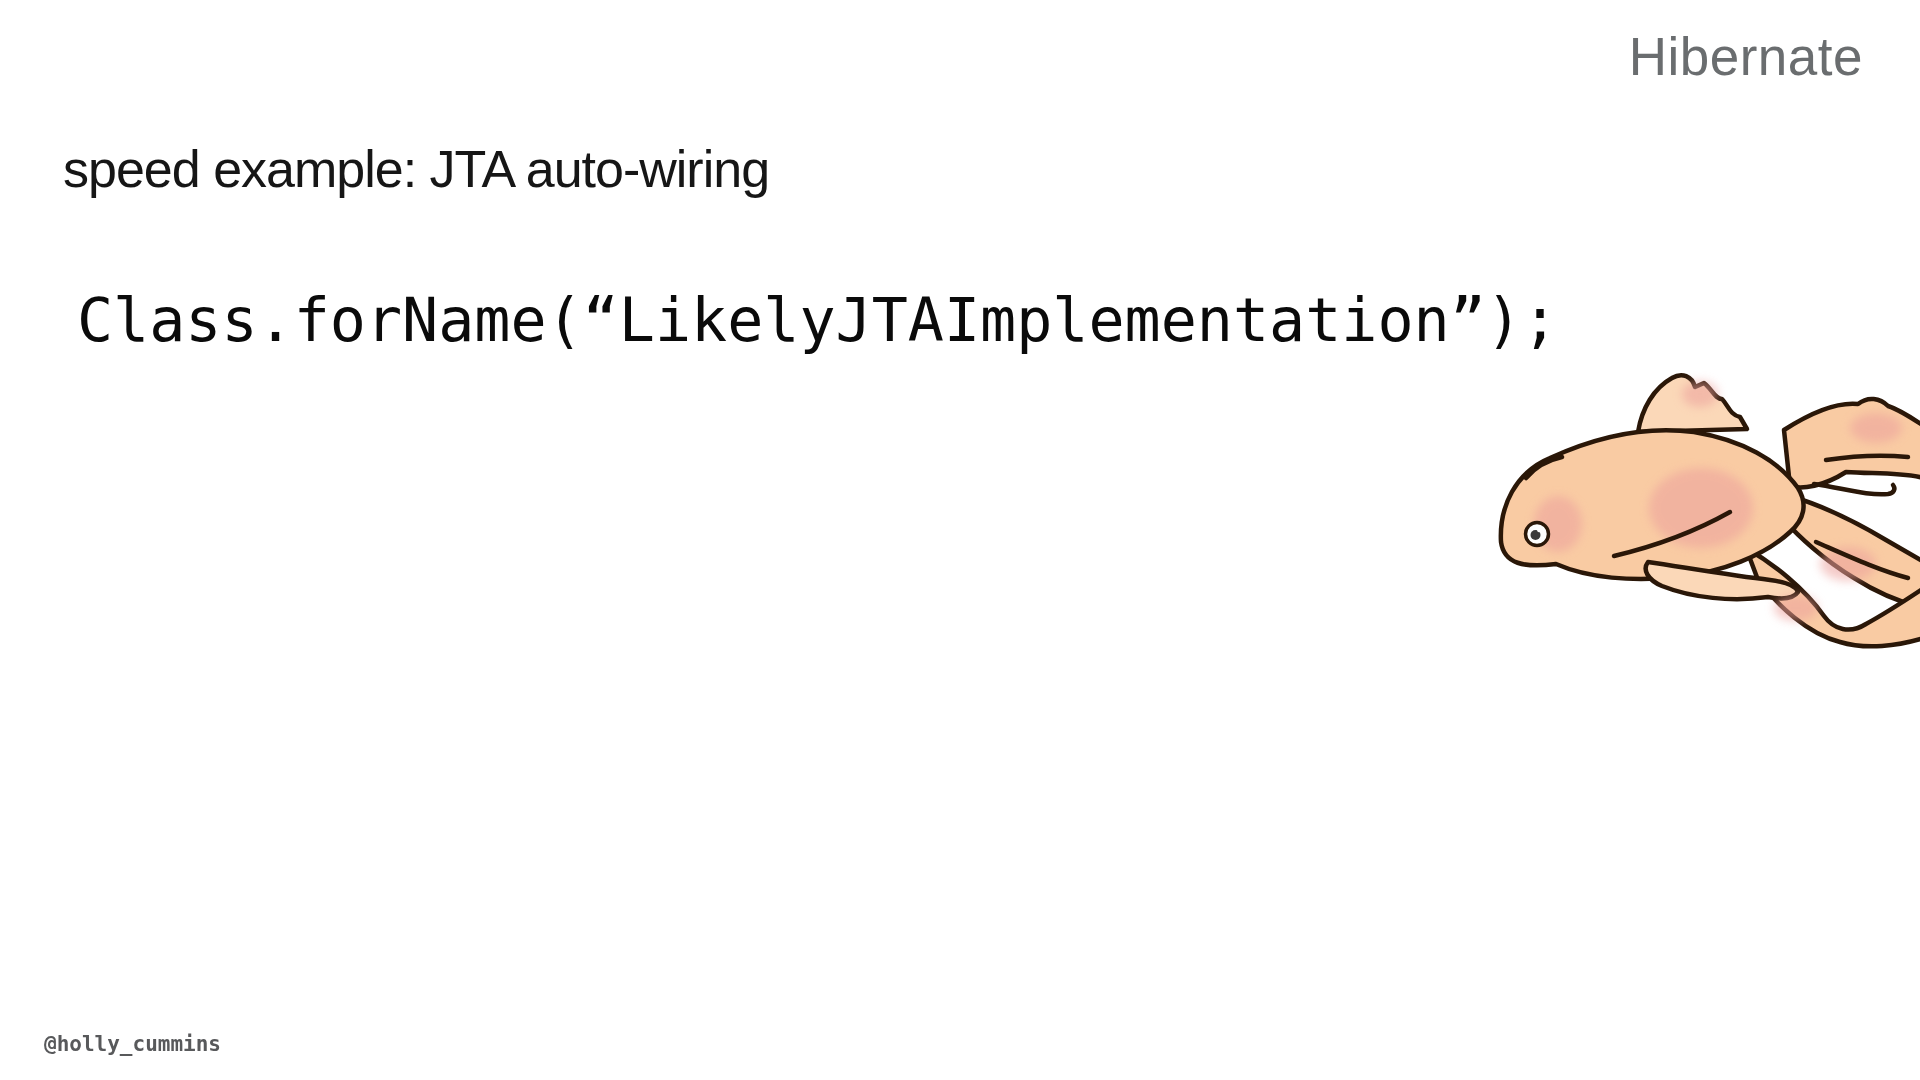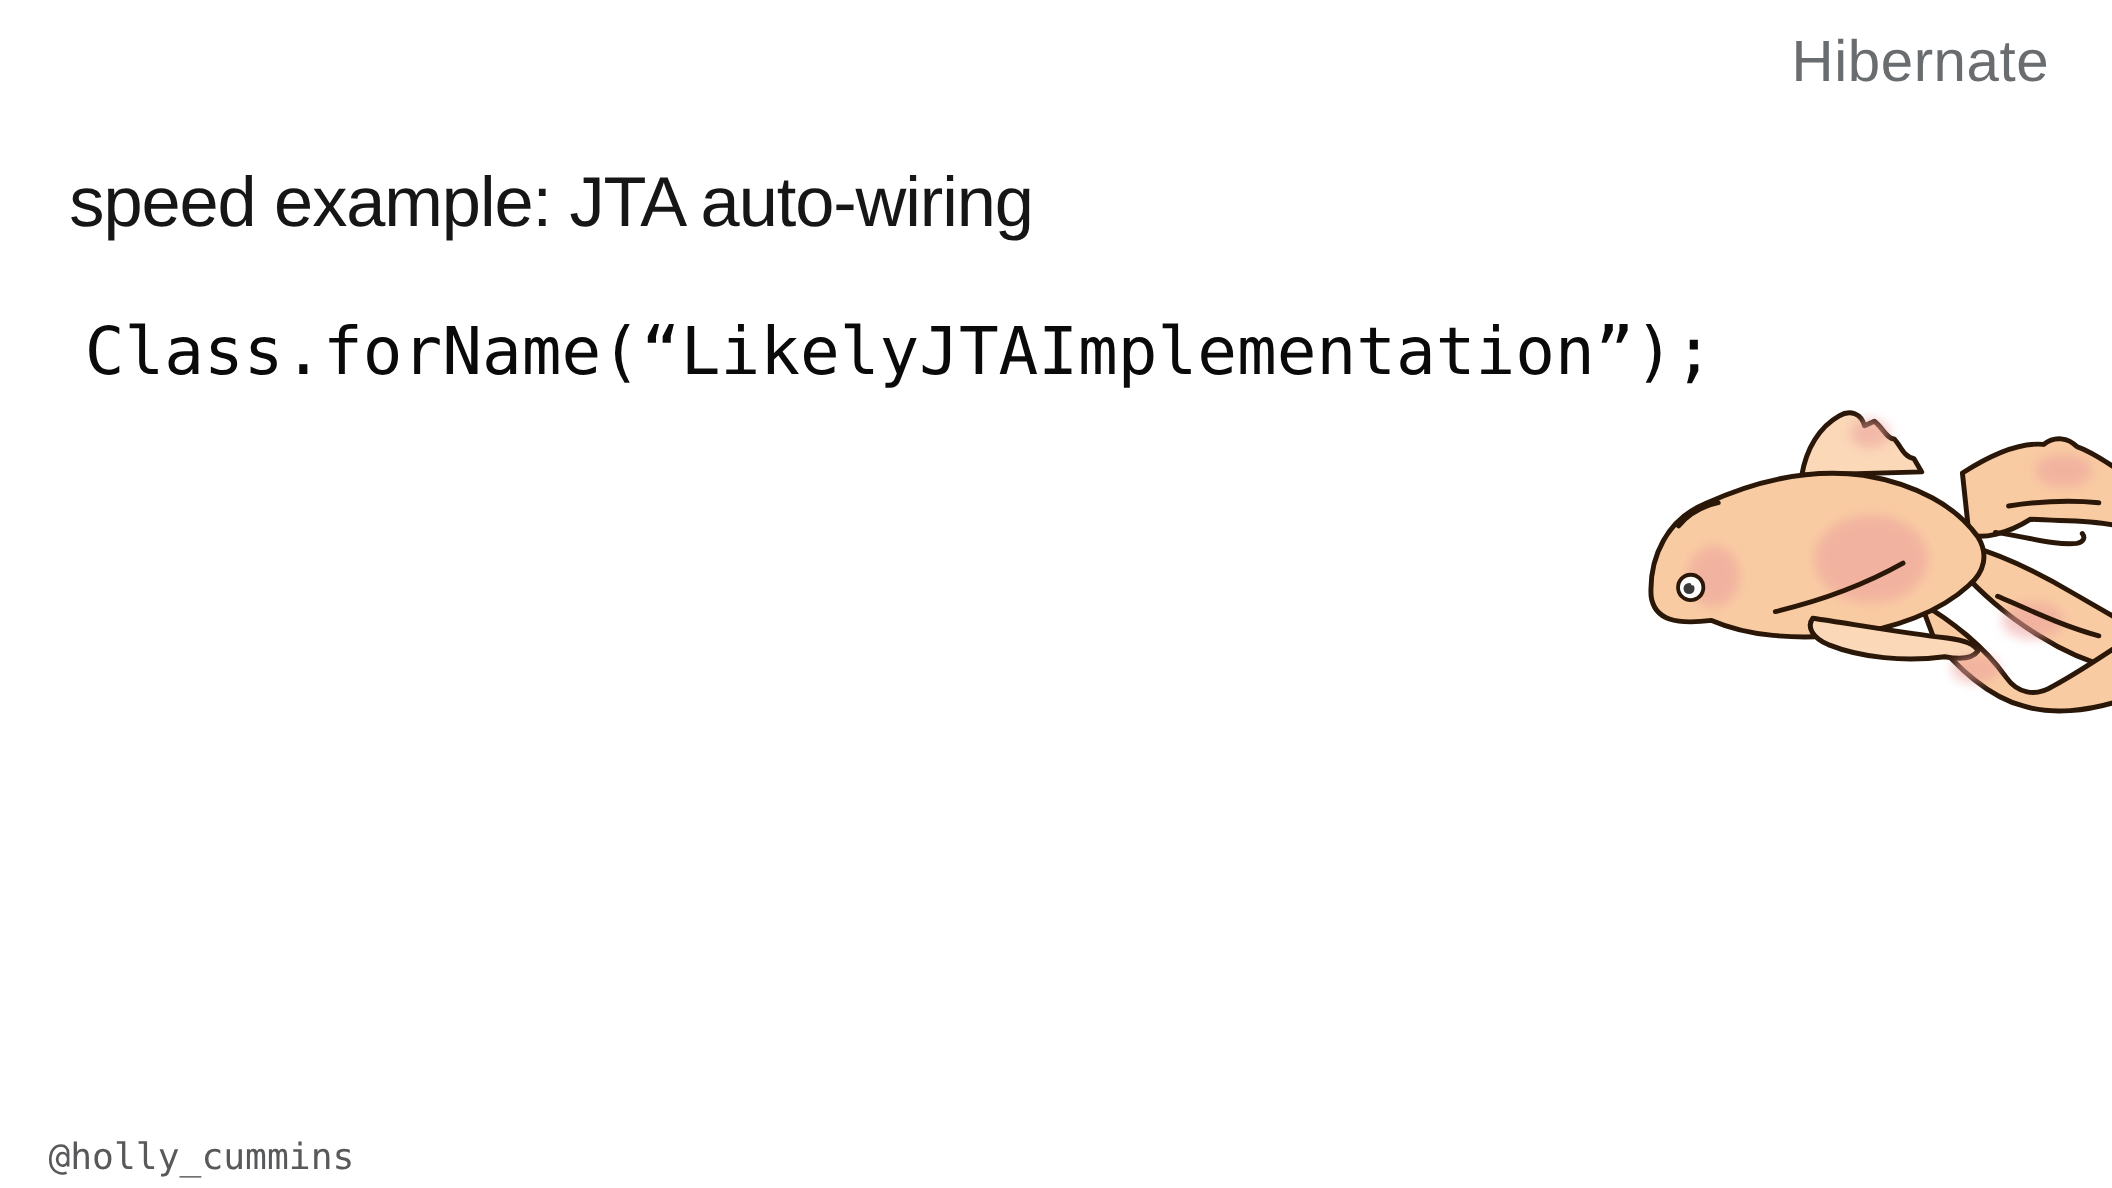--- a/index.html
+++ b/index.html
@@ -17,21 +17,21 @@
     right: 57px;
     font-size: 53px;
     font-weight: 300;
     letter-spacing: 0.5px;
     color: var(--color-brand, #6a6d6f);
   }
   .title {
     position: absolute;
     left: 63px;
     top: 108px;
-    font-size: 64px;
+    font-size: 52px;
     font-weight: 300;
     letter-spacing: -1px;
     line-height: 1;
     color: var(--color-title, #161616);
   }
   .code {
     position: absolute;
     left: 77px;
     top: 270px;
     font-family: "DejaVu Sans Mono", "Liberation Mono", monospace;
@@ -41,22 +41,23 @@
   .code-line {
     height: 101px;
     line-height: 101px;
     white-space: pre;
   }
   .handle {
     position: absolute;
     left: 44px;
     top: 1032px;
     font-family: "DejaVu Sans Mono", "Liberation Mono", monospace;
-    font-size: 33px;
+    font-size: 21px;
     color: var(--color-handle, #58595b);
+    font-weight: bold;
   }
   .fish {
     position: absolute;
     left: 1496px;
     top: 366px;
     width: 424px;
     height: 286px;
   }
   .fish path, .fish circle { vector-effect: none; }
 </style>

